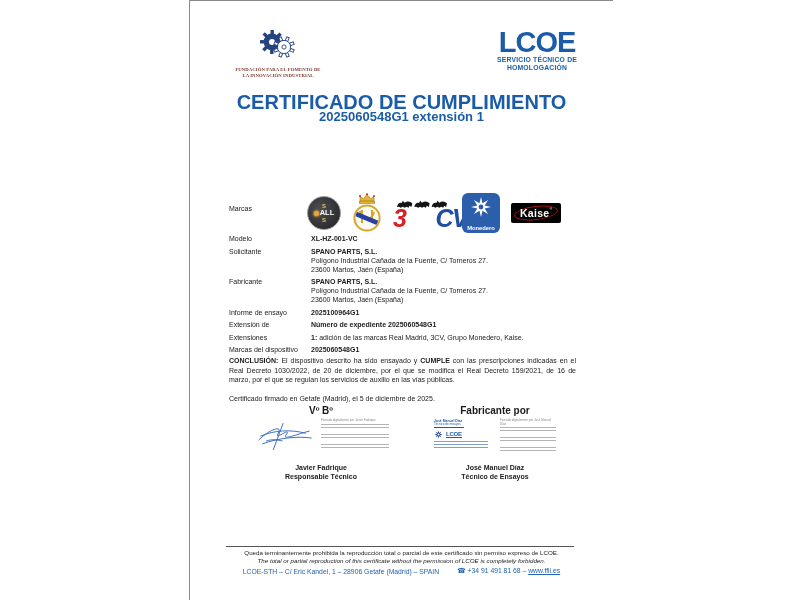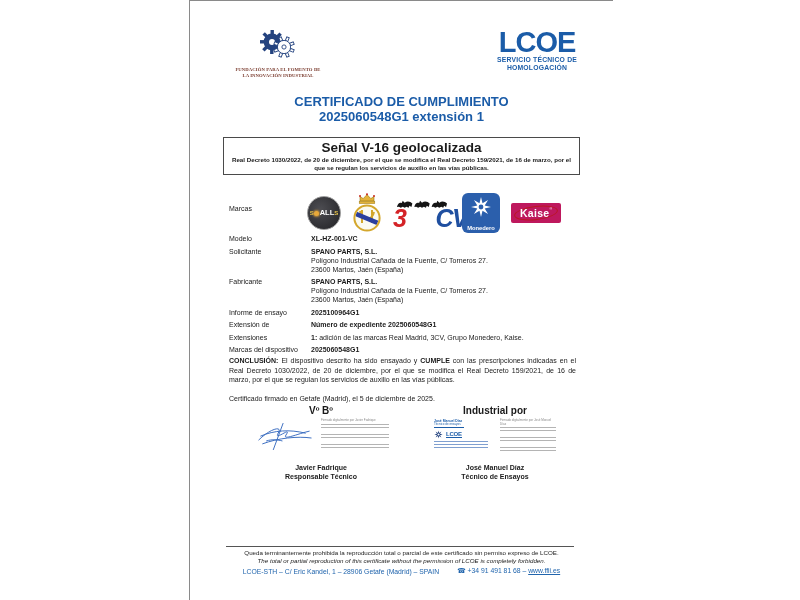--- a/index.html
+++ b/index.html
@@ -12,52 +12,52 @@
   .foundation{position:absolute;left:36px;top:28px;width:104px;text-align:center;}
   .foundation svg{display:block;margin:0 auto;}
   .foundation-text{font-family:"Liberation Serif", serif;font-weight:bold;font-size:4.7px;
                    line-height:5.8px;color:#7a3b2e;letter-spacing:.1px;}
   .lcoe{position:absolute;left:296px;top:27px;width:102px;text-align:center;color:#1b5ca8;}
   .lcoe-word{font-size:29px;font-weight:bold;letter-spacing:-1px;line-height:28px;}
   .lcoe-sub{font-size:6.8px;font-weight:bold;line-height:8px;letter-spacing:.2px;}
 
   
   .title{position:absolute;left:0;top:93px;width:100%;text-align:center;color:#1b5ca8;font-weight:bold;}
-  .title-l1{font-size:13px;line-height:16px;text-align:center;}
+  .title-l1{font-size:20px;line-height:16px;text-align:center;}
   .title-l2{font-size:13px;line-height:14px;}
 
   
   .product-box{position:absolute;left:33px;top:136px;width:347px;border:1px solid #4a4a4a;
                text-align:center;padding:2px 4px 3px 4px;background:#fff;}
   .product-name{font-size:13.5px;font-weight:bold;line-height:15px;}
   .product-reg{font-size:6.2px;font-weight:bold;line-height:7.6px;margin-top:1px;}
 
   
   .marcas-label{position:absolute;left:39px;top:204px;font-size:7px;}
   .brands{position:absolute;left:117px;top:191px;width:260px;height:42px;
           display:flex;align-items:center;gap:11px;}
   .soall{width:32px;height:32px;border-radius:50%;flex:none;border:1px solid #9a9a9a;
          background:radial-gradient(circle at 38% 38%, #4d4d52, #2c2c30 75%);
-         display:flex;align-items:center;justify-content:center;
+         display:flex;flex-direction:column;align-items:center;justify-content:center;
          color:#e8c54a;font-size:6px;font-weight:bold;line-height:6.5px;}
   .soall-mid{display:flex;align-items:center;gap:1px;color:#fff;font-size:7.5px;line-height:8px;}
   .soall-sun{width:5px;height:5px;border-radius:50%;background:#e8a93a;
              box-shadow:0 0 2px 1px rgba(232,169,58,.7);display:inline-block;}
   .rm-crest{flex:none;}
   .cv3{flex:none;width:58px;text-align:center;}
   .cv3 svg{display:block;margin:0 auto -2px auto;}
   .cv3-text{font-size:25px;font-weight:bold;font-style:italic;letter-spacing:-1.5px;line-height:20px;}
   .cv3-digit{color:#d42327;}
   .cv3-letters{color:#1f4fa0;margin-left:30px;}
   .monedero{width:38px;height:38px;flex:none;background:#2b5fac;border-radius:6px;
             display:flex;flex-direction:column;align-items:center;justify-content:flex-end;
             padding-bottom:2px;position:relative;}
   .monedero svg{position:absolute;top:3px;left:8px;}
   .monedero-label{color:#fff;font-size:5.8px;font-weight:bold;line-height:6px;}
-  .kaise{width:50px;height:20px;flex:none;background:#be185d;border-radius:2px;position:relative;
+  .kaise{width:50px;height:20px;flex:none;background:#000000;border-radius:2px;position:relative;
          display:flex;align-items:center;justify-content:center;}
   .kaise-swoosh{position:absolute;left:3px;top:3px;width:42px;height:12px;border:1.4px solid #b81818;
                 border-radius:50%;transform:rotate(-7deg);opacity:.85;}
   .kaise-label{color:#fff;font-size:10.5px;font-weight:bold;letter-spacing:.3px;position:relative;z-index:1;}
   .kaise-reg{color:#fff;font-size:3.5px;position:relative;top:-4px;z-index:1;}
 
   
   .fields{position:absolute;left:39px;top:233px;width:350px;font-size:7px;line-height:9px;}
   .frow{display:flex;margin-bottom:3.5px;}
   .flabel{width:82px;flex:none;}
@@ -140,24 +140,20 @@
     <div class="lcoe-word">LCOE</div>
     <div class="lcoe-sub">SERVICIO TÉCNICO DE</div>
     <div class="lcoe-sub">HOMOLOGACIÓN</div>
   </div>
 
   <div class="title">
     <div class="title-l1">CERTIFICADO DE CUMPLIMIENTO</div>
     <div class="title-l2">2025060548G1 extensión 1</div>
   </div>
 
-  <div class="product-box">
-    <div class="product-name">Señal V-16 geolocalizada</div>
-    <div class="product-reg">Real Decreto 1030/2022, de 20 de diciembre, por el que se modifica el Real Decreto 159/2021, de 16 de marzo, por el que se regulan los servicios de auxilio en las vías públicas.</div>
-  </div>
 
   <div class="marcas-label">Marcas</div>
   <div class="brands">
     <div class="soall">
       <span>S</span>
       <span class="soall-mid">
         <span class="soall-sun"></span>
         <span>ALL</span>
       </span>
       <span>S</span>
@@ -261,21 +257,21 @@
       <div class="micro">
         <div class="micro-first">Firmado digitalmente por Javier Fadrique</div>
         <div class="stripes"></div>
       </div>
     </div>
     <div class="sig-name">Javier Fadrique</div>
     <div class="sig-role">Responsable Técnico</div>
   </div>
 
   <div class="sig sig-right">
-    <div class="sig-header">Industrial por</div>
+    <div class="sig-header">Fabricante por</div>
     <div class="sig-row">
       <div class="stamp">
         <div class="stamp-name">José Manuel Díaz</div>
         <div class="stamp-role">Técnico de ensayos</div>
         <div class="stamp-row">
           <svg width="9" height="9" viewBox="0 0 22 22">
             <polygon fill="#24437f" points="21,11 14.7,12.53 18.07,18.07 12.53,14.7 11,21 9.47,14.7 3.93,18.07 7.3,12.53 1,11 7.3,9.47 3.93,3.93 9.47,7.3 11,1 12.53,7.3 18.07,3.93 14.7,9.47"></polygon>
             <circle cx="11" cy="11" r="2.6" fill="#fff"></circle>
           </svg>
           <span class="stamp-lcoe">LCOE</span>

